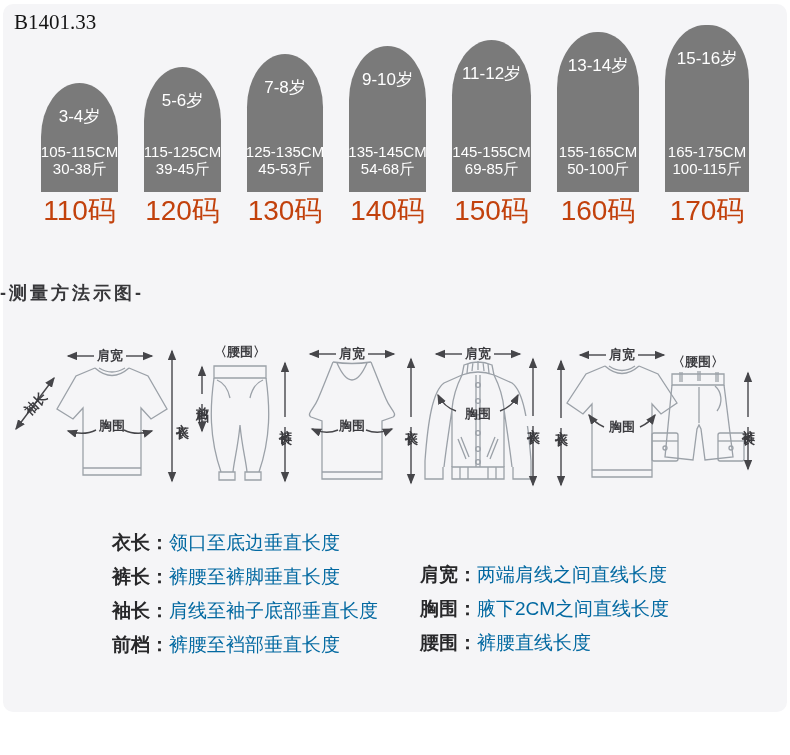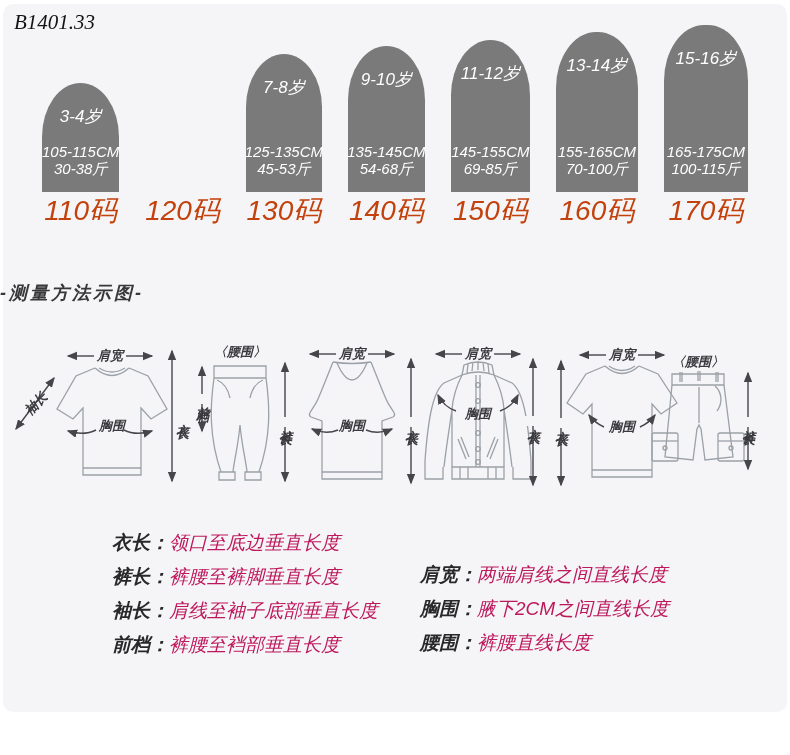--- a/index.html
+++ b/index.html
@@ -1,17 +1,17 @@
 <!DOCTYPE html>
 <html><head>
 <meta charset="utf-8">
 <style>
   html,body{margin:0;padding:0;background:#ffffff;}
   .page{position:relative;width:790px;height:755px;background:#ffffff;overflow:hidden;
-        font-family:"Liberation Sans","DejaVu Sans",sans-serif;font-style:italic;}
+        font-family:"Liberation Sans","DejaVu Sans",sans-serif;}
   .card{position:absolute;left:3px;right:3px;top:4px;bottom:43px;background:#f5f5f7;border-radius:10px;}
   .code{position:absolute;left:14px;top:10px;font-family:"Liberation Serif","DejaVu Serif",serif;
         font-size:21px;color:#141414;letter-spacing:0px;}
   
   .size-row{position:absolute;left:0;right:0;top:25px;display:flex;justify-content:center;
             align-items:flex-end;gap:26px;}
   .size-col{display:flex;flex-direction:column;align-items:center;}
   .badge{position:relative;background:#7a7a7a;border-radius:40px 40px 0 0 / 56px 56px 0 0;}
   .idx-0 .badge{width:77px;height:109px}
   .idx-1 .badge{width:77px;height:125px}
@@ -32,21 +32,21 @@
   .dlabel{position:absolute;transform:translate(-50%,-50%);font-size:13px;font-weight:600;
           color:#3a3a3e;white-space:nowrap;line-height:14px;}
   .vlabel{writing-mode:vertical-rl;text-orientation:upright;letter-spacing:3px;}
   .onln{background:#f5f5f7;padding:2px 1px;}
   .diag{transform:translate(-50%,-50%) rotate(-45deg);}
   
   .defs-left{position:absolute;left:112px;top:524px;}
   .defs-right{position:absolute;left:420px;top:556px;text-align:right;}
   .def-row{display:flex;margin-bottom:12px;line-height:22px;font-size:19px;white-space:nowrap;margin-top:8px;}
   .term{font-weight:bold;color:#28282a;}
-  .desc{color:#be185d;}
+  .desc{color:#0369a1;}
 </style>
 </head>
 <body>
 
 <div class="page">
   <div class="card"></div>
 
   <div class="code">B1401.33</div>
 
   <div class="size-row">
@@ -56,20 +56,27 @@
           <div class="age">3-4岁</div>
           <div class="hw">
             <div>105-115CM</div>
             <div>30-38斤</div>
           </div>
         </div>
         <div class="size-label">110码</div>
       </div>
 
       <div class="size-col idx-1">
+        <div class="badge">
+          <div class="age">5-6岁</div>
+          <div class="hw">
+            <div>115-125CM</div>
+            <div>39-45斤</div>
+          </div>
+        </div>
         <div class="size-label">120码</div>
       </div>
 
       <div class="size-col idx-2">
         <div class="badge">
           <div class="age">7-8岁</div>
           <div class="hw">
             <div>125-135CM</div>
             <div>45-53斤</div>
           </div>
@@ -97,21 +104,21 @@
           </div>
         </div>
         <div class="size-label">150码</div>
       </div>
 
       <div class="size-col idx-5">
         <div class="badge">
           <div class="age">13-14岁</div>
           <div class="hw">
             <div>155-165CM</div>
-            <div>70-100斤</div>
+            <div>50-100斤</div>
           </div>
         </div>
         <div class="size-label">160码</div>
       </div>
 
       <div class="size-col idx-6">
         <div class="badge">
           <div class="age">15-16岁</div>
           <div class="hw">
             <div>165-175CM</div>

